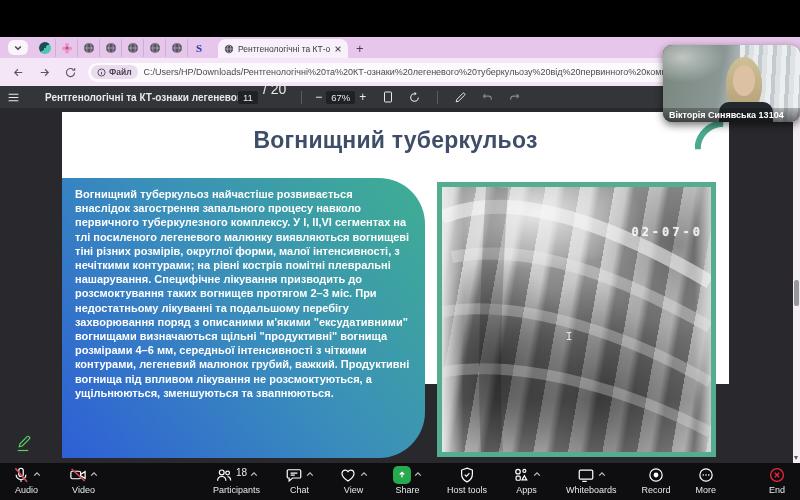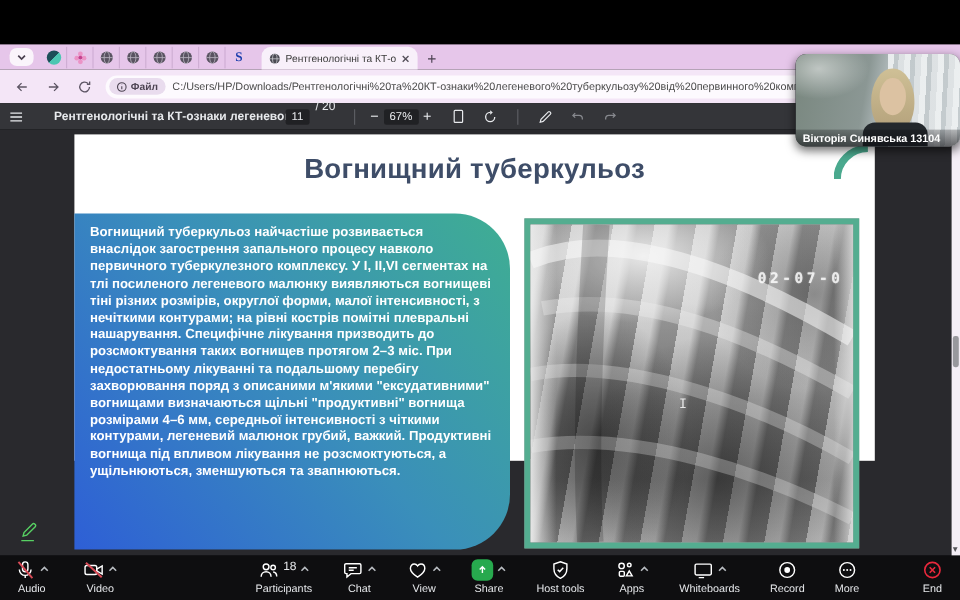--- a/index.html
+++ b/index.html
@@ -39,21 +39,21 @@
     padding:0 6px; margin-right:6px; flex:none; }
   .chip span { font-size:8.5px; color:#4c4452; font-weight:bold; }
   .url { font-size:9px; color:#4a4a4a; white-space:nowrap; overflow:hidden; }
 
   
   .pdfbar { position:absolute; left:0; top:86px; width:800px; height:22px; background:#343539;
     display:flex; align-items:center; color:#e8eaed; }
   .pdf-menu { margin-left:38px; }
   .doc-title { font-size:10px; font-weight:bold; margin-left:18px; width:193px; white-space:nowrap; overflow:hidden; }
   .page-box,.zoom-box { background:#202124; border-radius:2px; font-size:9.5px; padding:1px 5px; }
-  .page-total { font-size:10px; margin:0 6px 16px 5px; }
+  .page-total { font-size:14px; margin:0 6px 16px 5px; }
   .pdf-sep { width:1px; height:13px; background:#5b5d62; margin:0 9px; }
   .pdf-btn { background:transparent; border:none; color:#e8eaed; font-size:12px; line-height:12px; padding:0 4px; }
   .pdf-ic { margin:0 7px; display:flex; align-items:center; }
 
   
   .pdfarea { position:absolute; left:0; top:108px; width:800px; height:355px; background:#29292d; }
   .slide { position:absolute; left:62px; top:4px; width:667px; height:272px; background:#ffffff; }
   .slide-title { text-align:center; margin-top:15px; font-size:23px; font-weight:bold; color:#3e4d68;
     letter-spacing:.2px; }
   .slide-arc { position:absolute; top:9px; right:4px; }

